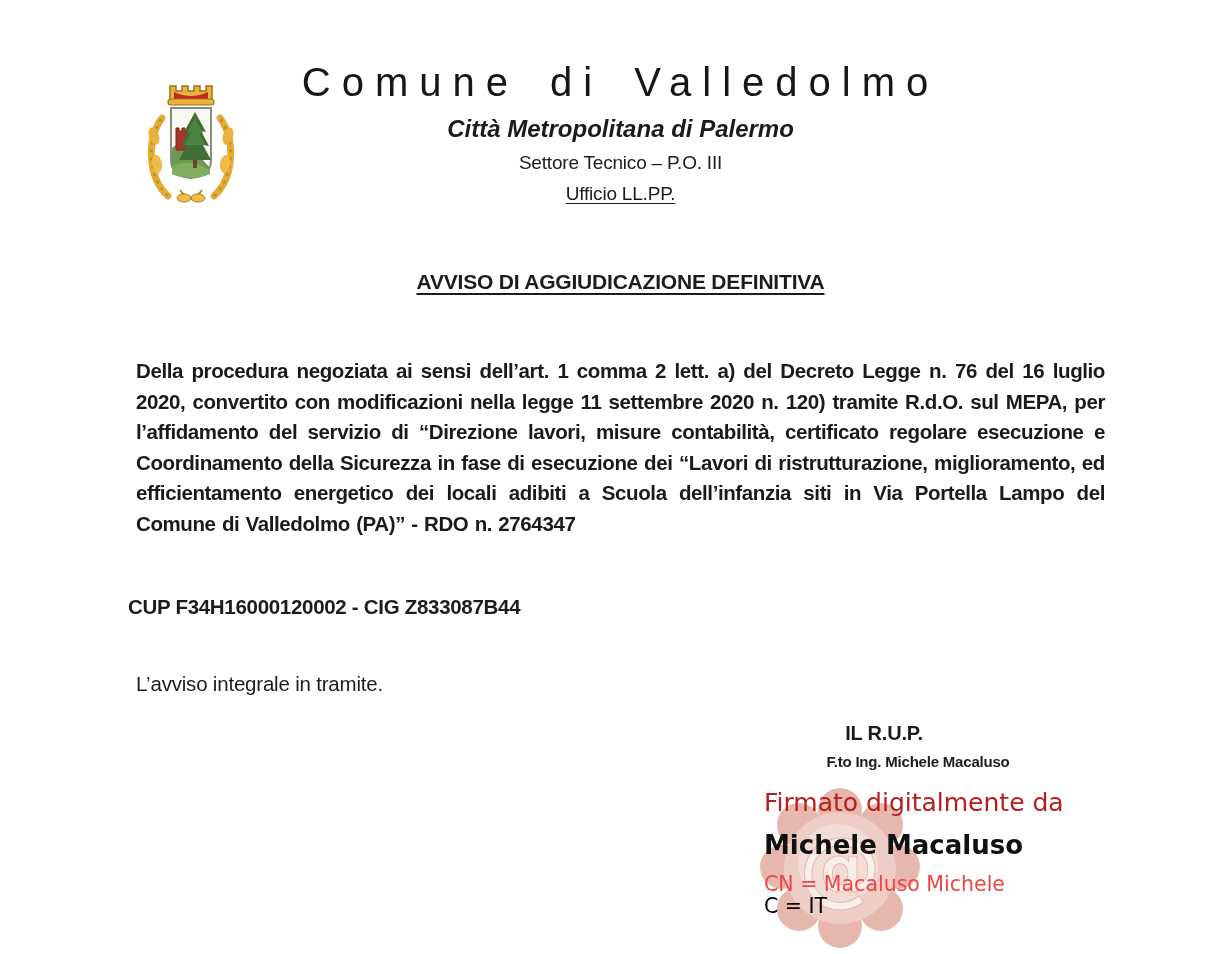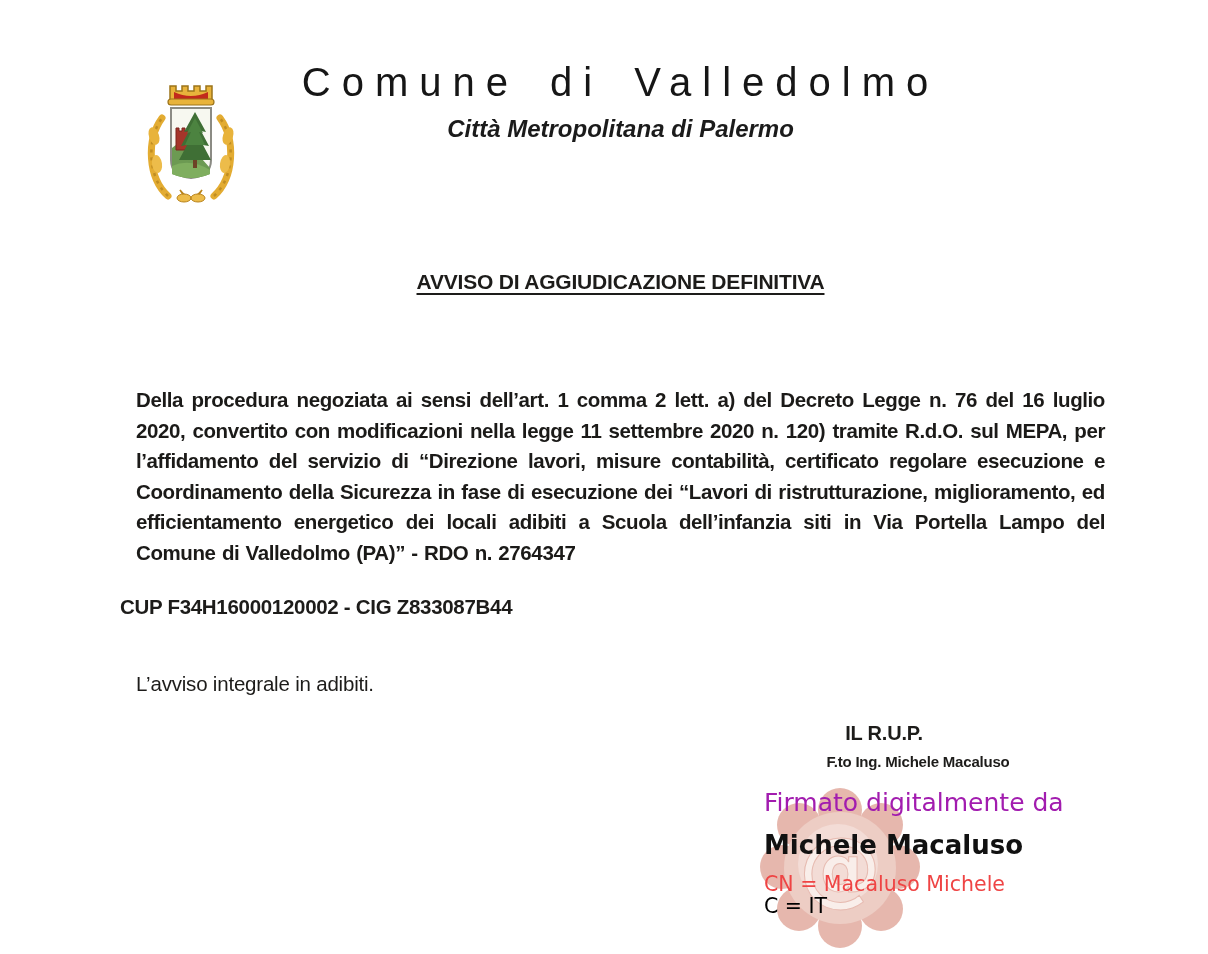--- a/index.html
+++ b/index.html
@@ -66,25 +66,24 @@
     left: 136px;
     top: 356px;
     width: 969px;
     font-size: 20.5px;
     font-weight: bold;
     line-height: 30.5px;
     text-align: justify;
     letter-spacing: -0.4px;
     word-spacing: 1px;
     color: #1b1a18;
-    margin-top: 29px;
   }
   .ref-codes {
     position: absolute;
-    left: 120px;
+    left: 128px;
     top: 595px;
     font-size: 20.5px;
     font-weight: bold;
     letter-spacing: -0.3px;
   }
   .attachment-note {
     position: absolute;
     left: 136px;
     top: 672px;
     font-size: 20.5px;
@@ -112,21 +111,21 @@
     font-weight: bold;
     letter-spacing: -0.2px;
     z-index: 2;
   }
   .sig-digital-line {
     position: absolute;
     left: 764px;
     top: 788px;
     font-family: "DejaVu Sans", sans-serif;
     font-size: 25px;
-    color: #a21caf;
+    color: #b91c1c;
     z-index: 2;
   }
   .sig-digital-name {
     position: absolute;
     left: 764px;
     top: 830px;
     font-family: "DejaVu Sans", sans-serif;
     font-size: 26px;
     font-weight: bold;
     color: #111111;
@@ -191,28 +190,32 @@
 
     <path d="M36,50 h3 v3 h3 v-3 h3 v3 h3 v-3 h3 v22 h-15 Z" fill="#a5352a" stroke="#7c241c" stroke-width="1"></path>
 
     <rect x="53" y="74" width="4" height="16" fill="#6d4326"></rect>
     <path d="M55,34 L66,54 L61,53 L69,68 L63,67 L71,82 L39,82 L47,67 L41,68 L49,53 L44,54 Z" fill="#3f6f35"></path>
     <path d="M55,40 L63,55 L59,54 L65,67 L45,67 L51,54 L47,55 Z" fill="#4c8340"></path>
   </svg>
 
   <div class="centered muni-subtitle">Città Metropolitana di Palermo</div>
   <div class="centered muni-title">Comune di Valledolmo</div>
+  <div class="centered muni-sector">Settore Tecnico – P.O. III</div>
+  <div class="centered muni-office">
+    <span>Ufficio LL.PP.</span>
+  </div>
 
   <div class="centered notice-title">
     <span>AVVISO DI AGGIUDICAZIONE DEFINITIVA</span>
   </div>
 
   <div class="body-paragraph">Della procedura negoziata ai sensi dell’art. 1 comma 2 lett. a) del Decreto Legge n. 76 del 16 luglio 2020, convertito con modificazioni nella legge 11 settembre 2020 n. 120) tramite R.d.O. sul MEPA, per l’affidamento del servizio di “Direzione lavori, misure contabilità, certificato regolare esecuzione e Coordinamento della Sicurezza in fase di esecuzione dei “Lavori di ristrutturazione, miglioramento, ed efficientamento energetico dei locali adibiti a Scuola dell’infanzia siti in Via Portella Lampo del Comune di Valledolmo (PA)” - RDO n. 2764347</div>
   <div class="ref-codes">CUP F34H16000120002 - CIG Z833087B44</div>
-  <div class="attachment-note">L’avviso integrale in adibiti.</div>
+  <div class="attachment-note">L’avviso integrale in tramite.</div>
 
   <svg class="wax-seal" viewBox="0 0 210 174" xmlns="http://www.w3.org/2000/svg">
     <g opacity="0.78">
       <g fill="#dfa497">
         <circle cx="105" cy="30" r="22"></circle>
         <circle cx="146" cy="45" r="22"></circle>
         <circle cx="163" cy="87" r="22"></circle>
         <circle cx="146" cy="129" r="22"></circle>
         <circle cx="105" cy="146" r="22"></circle>
         <circle cx="64" cy="129" r="22"></circle>

